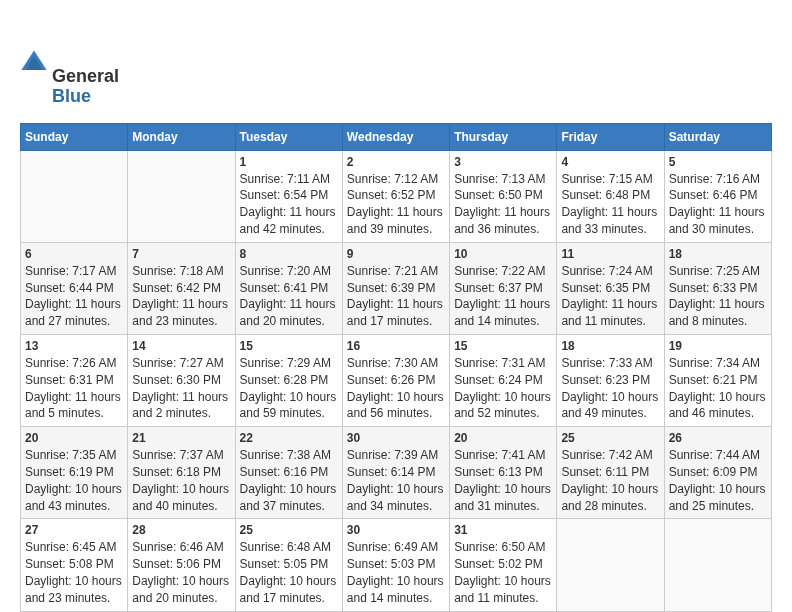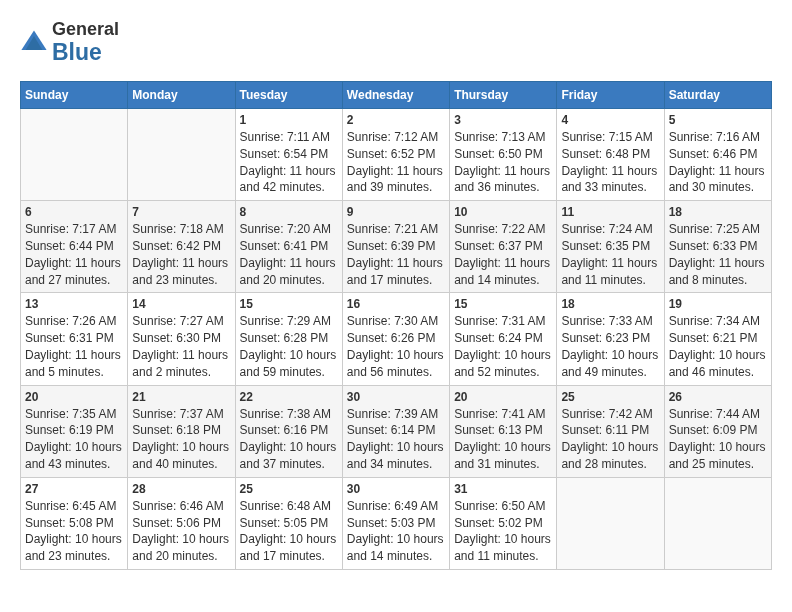--- a/index.html
+++ b/index.html
@@ -23,23 +23,24 @@
     }
     .logo-text {
       display: flex;
       flex-direction: column;
       line-height: 1.1;
     }
     .logo-general {
       font-size: 18px;
       font-weight: bold;
       color: #333;
+      margin-top: 47px;
     }
     .logo-blue {
-      font-size: 23px;
+      font-size: 18px;
       font-weight: bold;
       color: #2e6da4;
     }
     .logo-icon {
       width: 28px;
       height: 28px;
     }
     .title-block {
       text-align: right;
     }

